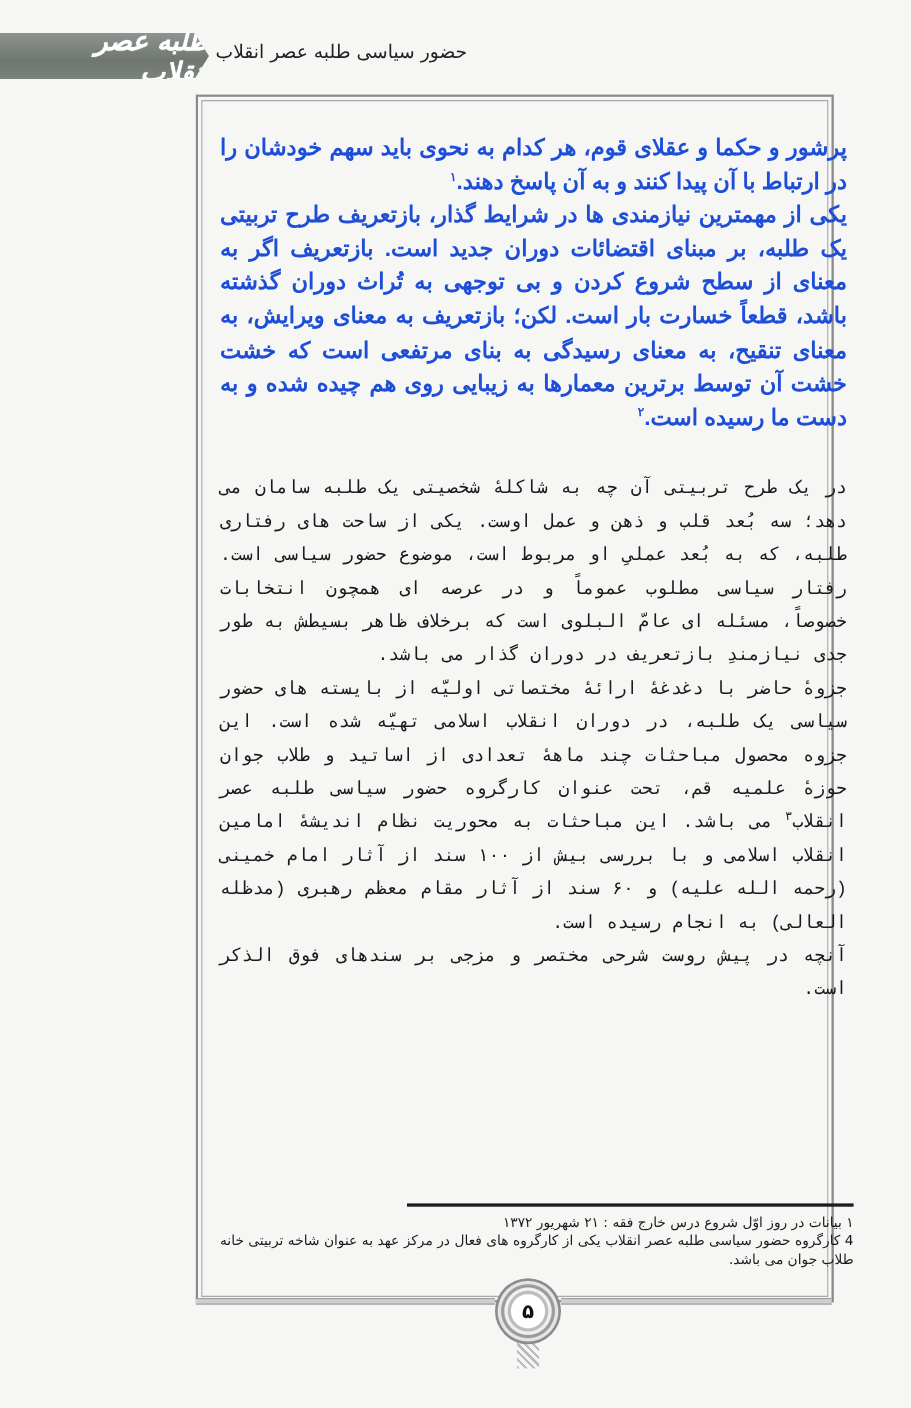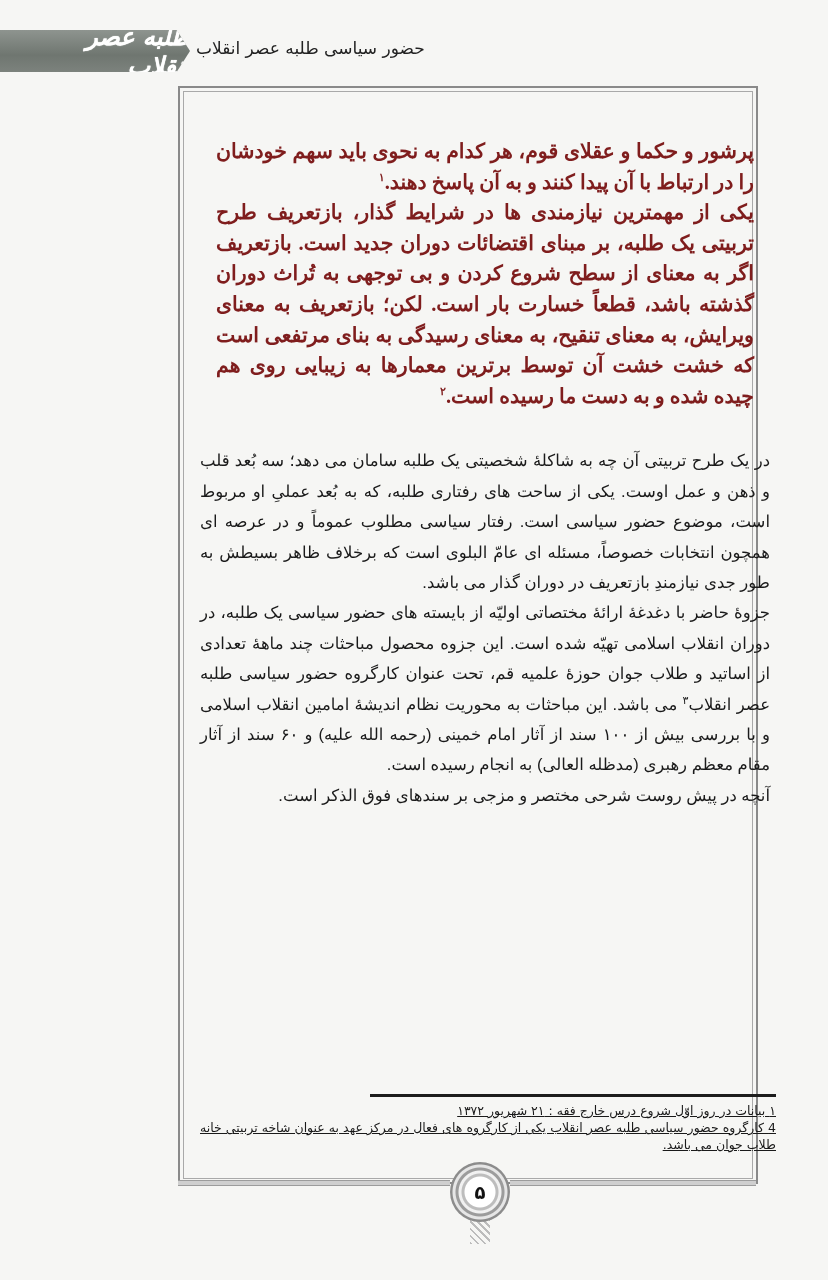--- a/index.html
+++ b/index.html
@@ -30,42 +30,42 @@
     .frame {
       position: absolute; left: 178px; top: 86px; width: 576px; height: 1094px;
       border: 2px solid #8a8a8a;
       box-shadow: inset 0 0 0 3px #f6f6f4, inset 0 0 0 4px #a9a9a9;
     }
     .content {
       position: absolute; left: 200px; top: 120px; width: 570px;
       direction: rtl; text-align: justify;
     }
     .quote {
-      font-family: Liberation Serif, serif;
+      font-family: Liberation Sans, sans-serif;
       font-weight: bold; font-size: 20.5px; line-height: 30.6px;
-      margin: 16px; color: #7f1d1d;
+      margin: 0; color: #1d4ed8;
     }
     .quote p { margin: 0; text-align-last: right; }
     .body-text {
       margin-top: 34px;
-      font-family: Liberation Sans, sans-serif;
+      font-family: Liberation Mono, monospace;
       font-size: 16.5px; line-height: 30.4px; color: #1a1a1a;
     }
     .body-text p { margin: 0; text-align-last: right; }
     sup { font-size: 11px; line-height: 0; }
     .fn-rule {
       position: absolute; left: 370px; top: 1094px; width: 406px; height: 3px;
       background: #1c1c1c;
     }
     .footnotes {
       position: absolute; left: 200px; top: 1102px; width: 576px;
       direction: rtl; text-align: justify;
       font-family: "DejaVu Sans", sans-serif; font-size: 12.5px; line-height: 17px; color: #1a1a1a;
     }
-    .footnotes div { margin: 0; text-align-last: right; text-decoration: underline; }
+    .footnotes div { margin: 0; text-align-last: right; }
     .fn-ornament-line {
       position: absolute; top: 1180px; height: 4px; background: #cfcfcf;
       border-top: 1px solid #9c9c9c; border-bottom: 1px solid #9c9c9c;
     }
     .page-badge {
       position: absolute; left: 450px; top: 1162px; width: 60px; height: 60px;
       border-radius: 50%;
       background: radial-gradient(circle, #ffffff 0 15px, #bdbdbd 16px 18px, #f1f1f1 19px 21px, #9c9c9c 22px 24px, #e6e6e6 25px 27px, #8c8c8c 28px 30px);
       display: flex; align-items: center; justify-content: center;
     }

